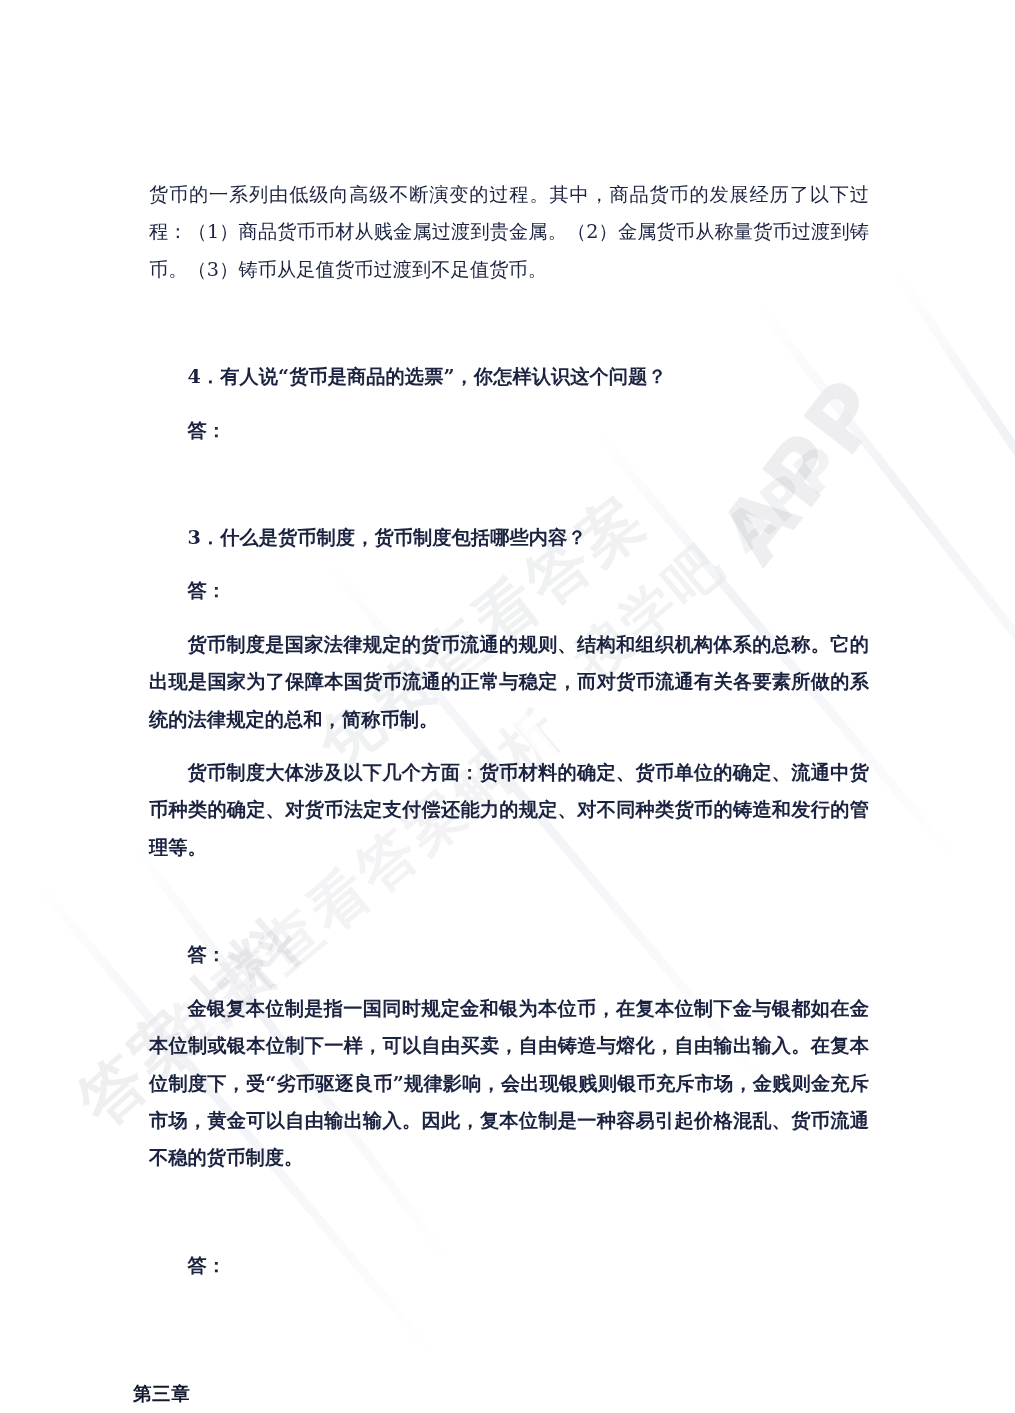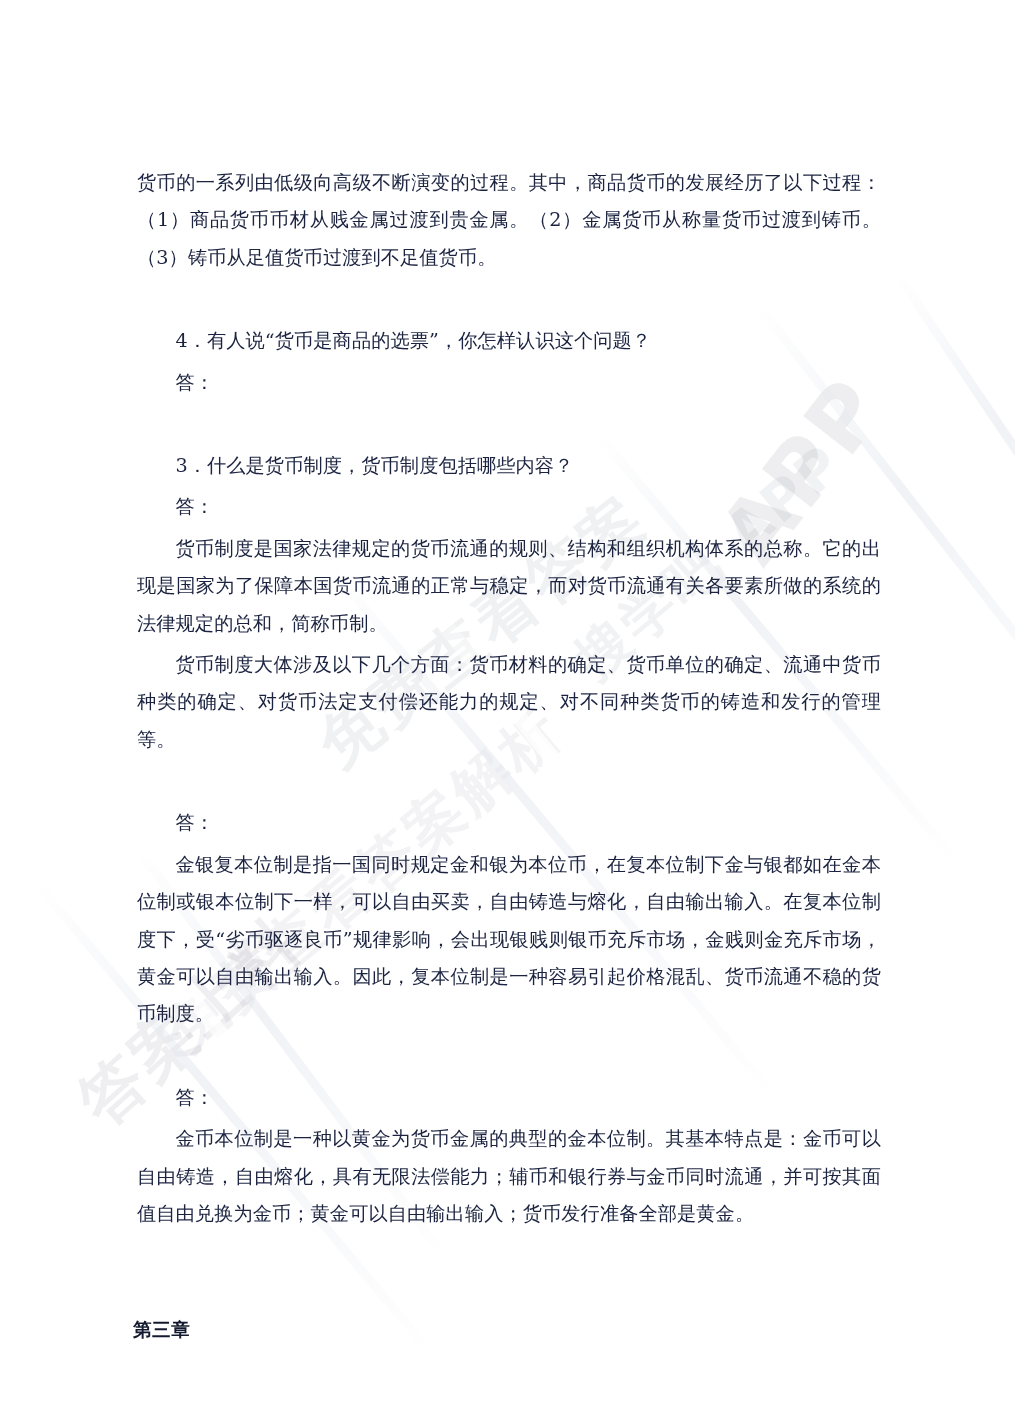--- a/index.html
+++ b/index.html
@@ -49,29 +49,29 @@
     z-index: 3;
   }
   .col {
     position: absolute;
     left: 133px;
     top: 160px;
     width: 752px;
   }
 
   p {
-    margin: 4px;
+    margin: 16px;
     color: #1b2340;
     font-size: 19.2px;
     line-height: 37.4px;
     text-align: justify;
     text-justify: inter-character;
     letter-spacing: 0.1px;
   }
-  p.indent { text-indent: 2em; }
+  p.indent { text-indent: 2em; font-weight: bold; }
   p.flush  { text-indent: 0; }
 
   .gap-para { height: 37px; }
   .gap-block { height: 38px; }
 
   .chapter {
     margin: 0;
     color: #13192e;
     font-size: 18.6px;
     line-height: 37px;
@@ -123,21 +123,20 @@
     <p class="indent">货币制度大体涉及以下几个方面：货币材料的确定、货币单位的确定、流通中货币种类的确定、对货币法定支付偿还能力的规定、对不同种类货币的铸造和发行的管理等。</p>
 
     <div class="gap-block"></div>
 
     <p class="indent">答：</p>
     <p class="indent">金银复本位制是指一国同时规定金和银为本位币，在复本位制下金与银都如在金本位制或银本位制下一样，可以自由买卖，自由铸造与熔化，自由输出输入。在复本位制度下，受“劣币驱逐良币”规律影响，会出现银贱则银币充斥市场，金贱则金充斥市场，黄金可以自由输出输入。因此，复本位制是一种容易引起价格混乱、货币流通不稳的货币制度。</p>
 
     <div class="gap-block"></div>
 
     <p class="indent">答：</p>
-    <p class="indent">金币本位制是一种以黄金为货币金属的典型的金本位制。其基本特点是：金币可以自由铸造，自由熔化，具有无限法偿能力；辅币和银行券与金币同时流通，并可按其面值自由兑换为金币；黄金可以自由输出输入；货币发行准备全部是黄金。</p>
 
     <div class="gap-block"></div>
     <div class="gap-para"></div>
 
     <p class="chapter">第三章</p>
 
   </div>
 </div>
 
 </body></html>

